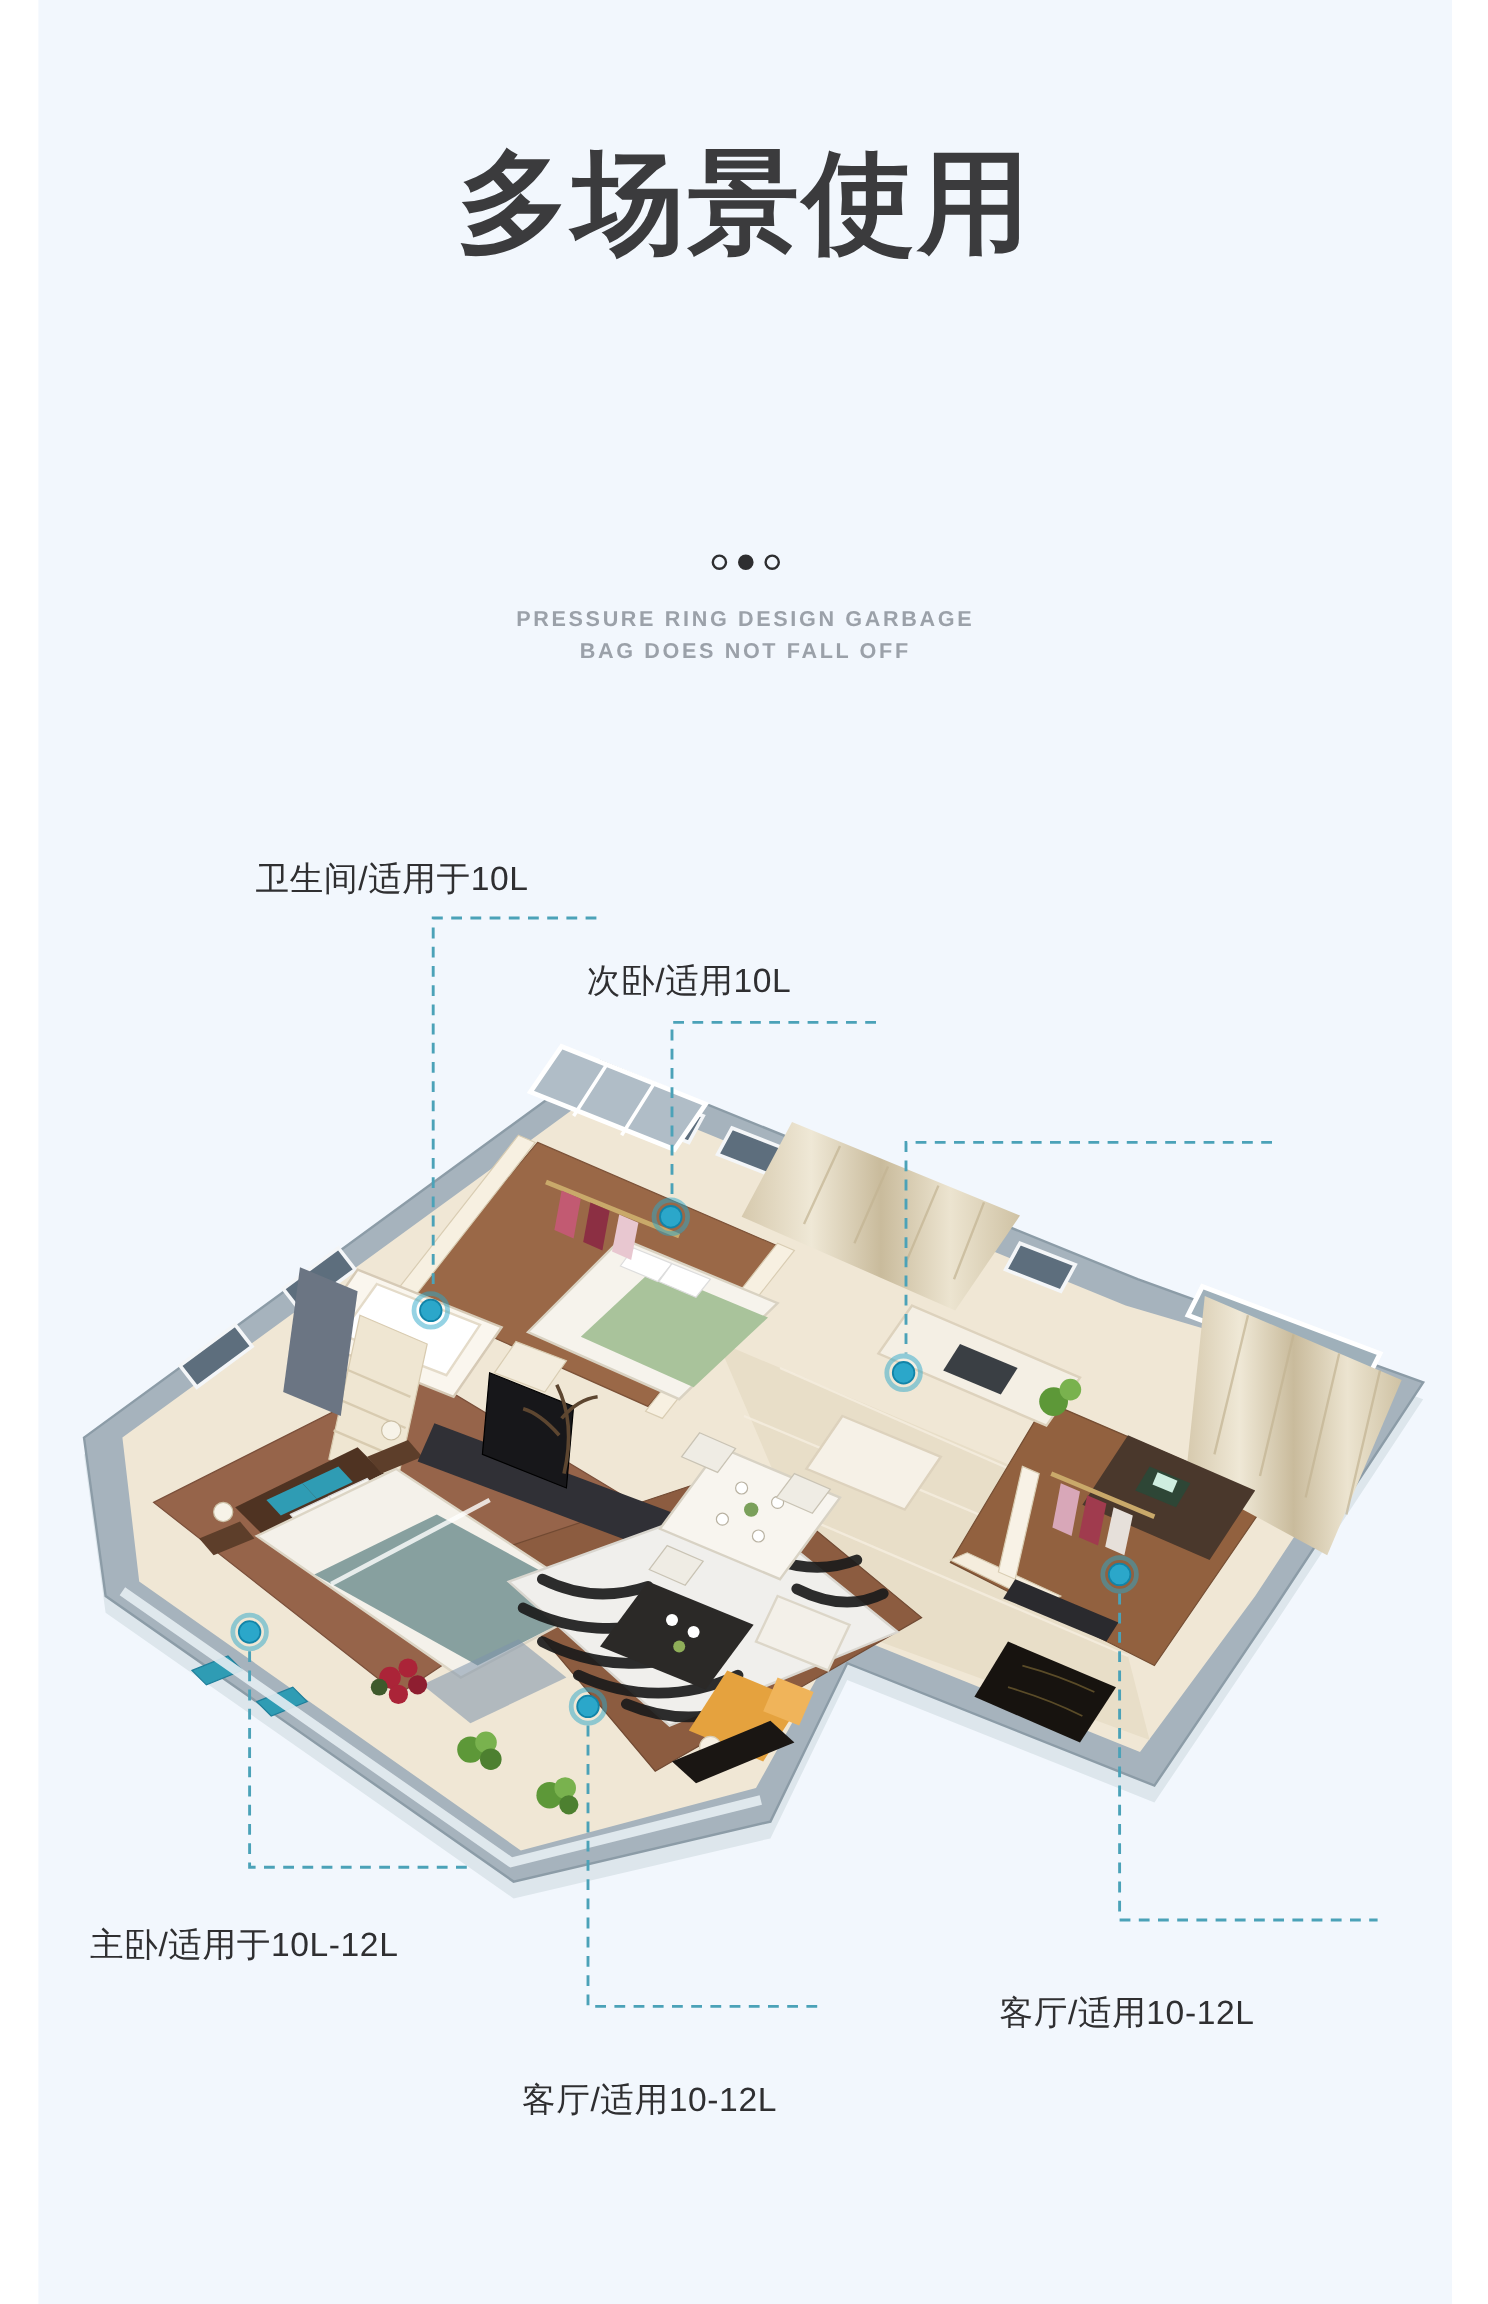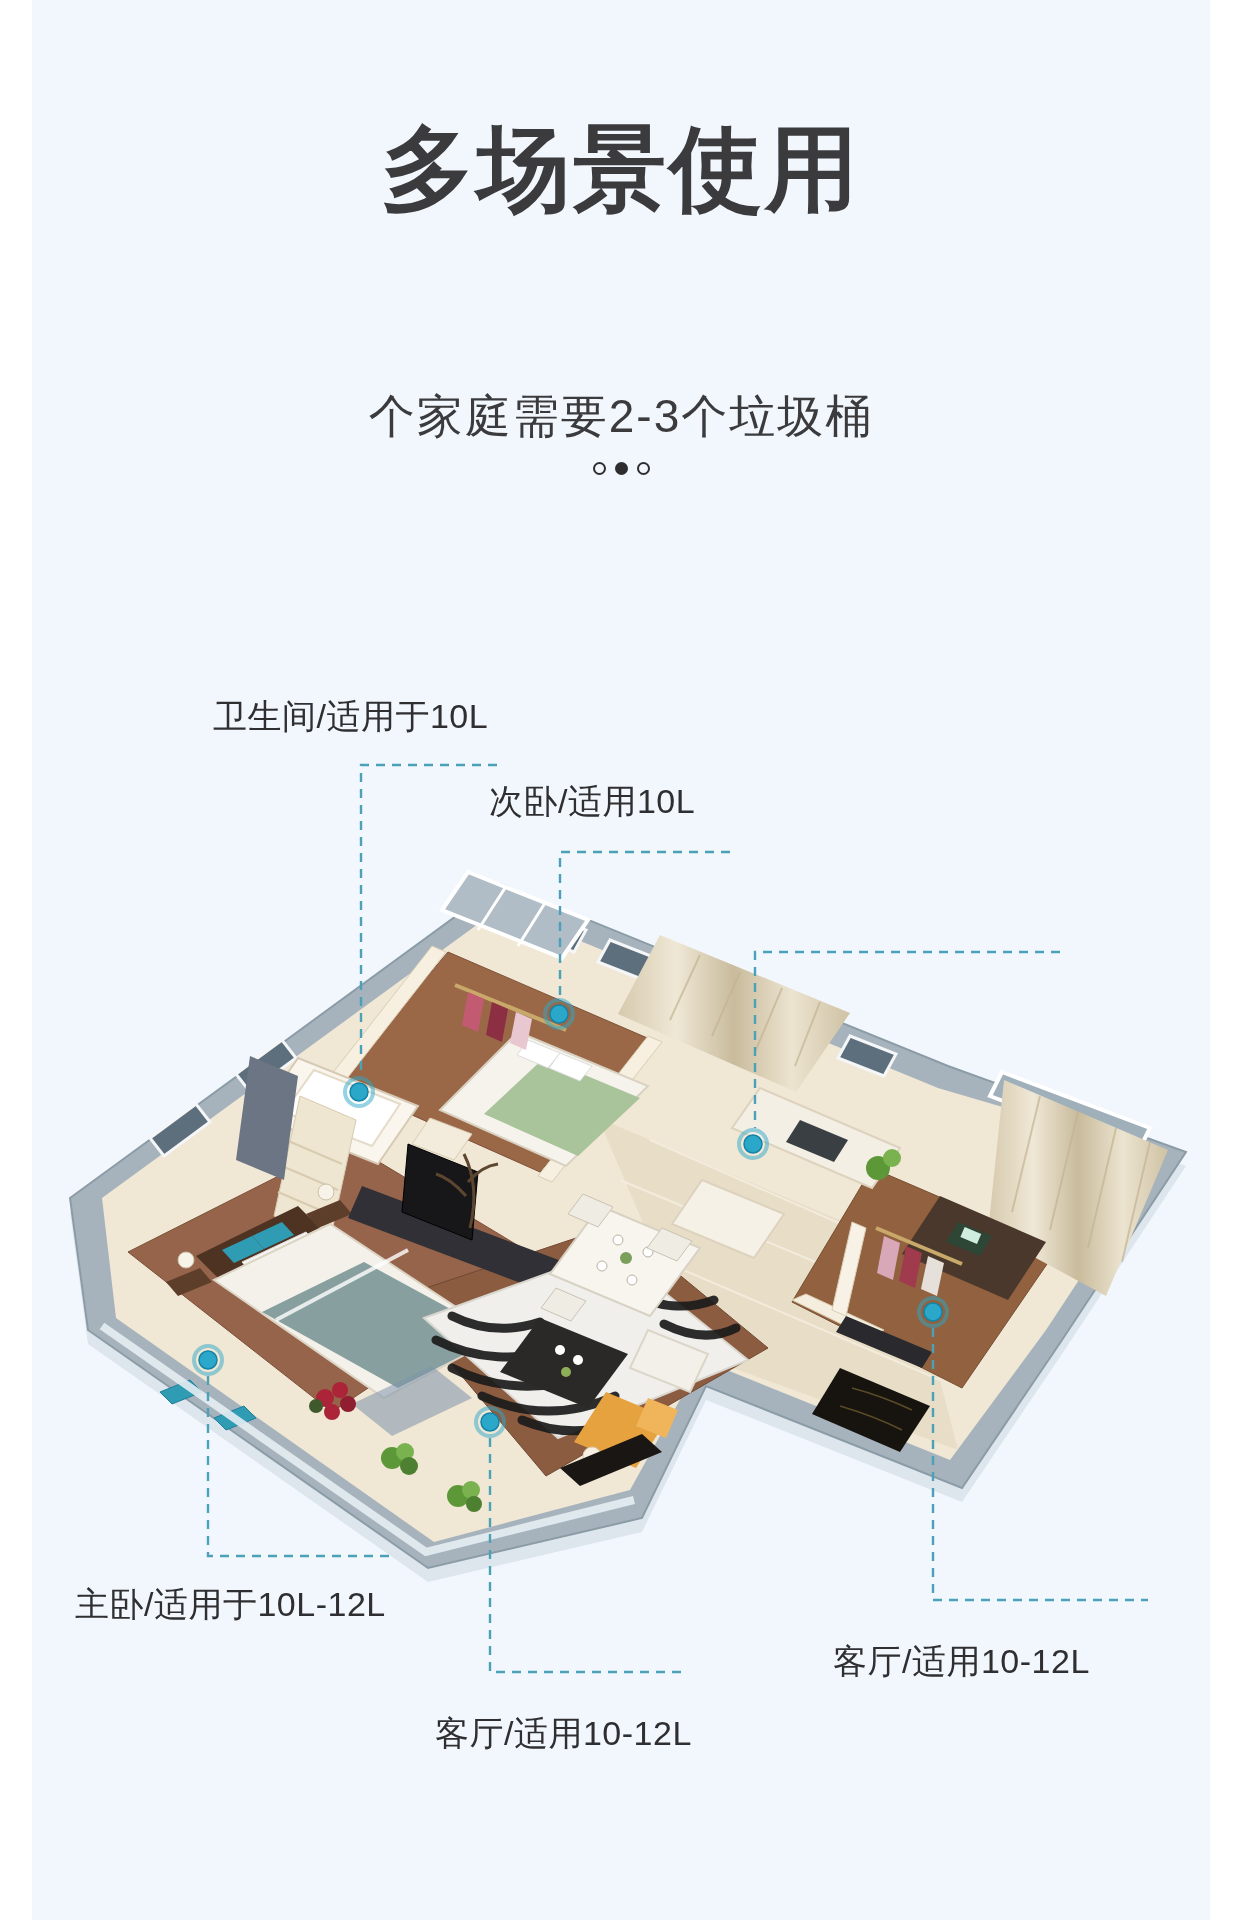--- a/index.html
+++ b/index.html
@@ -10,46 +10,49 @@
         font-size:93px;font-weight:700;color:#3b3b3d;line-height:1.32;letter-spacing:3px;}
   .hero-subtitle{position:absolute;left:32px;top:386px;width:1178px;text-align:center;
         font-size:46px;font-weight:500;color:#3b3b3d;letter-spacing:2px;}
   .dots{position:absolute;left:32px;top:462px;width:1178px;display:flex;justify-content:center;
         align-items:center;gap:9px;}
   .dot{width:13px;height:13px;border-radius:50%;box-sizing:border-box;border:2.5px solid #2e2e30;background:transparent;}
   .dot.active{background:#2e2e30;border-color:#2e2e30;}
   .caption{position:absolute;left:32px;top:503px;width:1178px;text-align:center;
         font-size:18px;font-weight:700;color:#9ba1a9;letter-spacing:2.2px;line-height:1.45;}
   .plan-svg{position:absolute;left:0;top:0;width:1240px;height:1920px;}
-  .callout-label{position:absolute;font-size:34px;font-weight:500;color:#2f2f31;letter-spacing:0.5px;white-space:nowrap;}
+  .callout-label{position:absolute;font-size:28px;font-weight:500;color:#2f2f31;letter-spacing:0.5px;white-space:nowrap;margin-top:20px;}
   .lbl-bathroom{left:213px;top:694px;}
   .lbl-second-bedroom{left:489px;top:779px;}
   .lbl-kitchen{left:813px;top:881px;}
   .lbl-master{left:75px;top:1582px;}
   .lbl-living-bottom{left:435px;top:1711px;}
   .lbl-living-right{left:833px;top:1639px;}
 </style>
 </head>
 <body>
 
 <div class="page">
   <div class="content-bg"></div>
 
   <div class="hero-title">
     <div>多场景使用</div>
   </div>
 
-  <div class="hero-subtitle">个家庭需要2-3个垃圾桶</div>
 
   <div class="dots">
     <span class="dot"></span>
     <span class="dot active"></span>
     <span class="dot"></span>
   </div>
 
+  <div class="caption">
+    <div>PRESSURE RING DESIGN GARBAGE</div>
+    <div>BAG DOES NOT FALL OFF</div>
+  </div>
 
   <svg class="plan-svg" viewBox="0 0 1240 1920">
     <defs>
       <linearGradient id="curtain" x1="0" y1="0" x2="1" y2="0">
         <stop offset="0" stop-color="#d6c9ad"></stop>
           <stop offset="0.25" stop-color="#efe8d6"></stop>
         <stop offset="0.5" stop-color="#c9bb9c"></stop>
           <stop offset="0.75" stop-color="#ece4d0"></stop>
         <stop offset="1" stop-color="#cfc2a4"></stop>
       </linearGradient>

